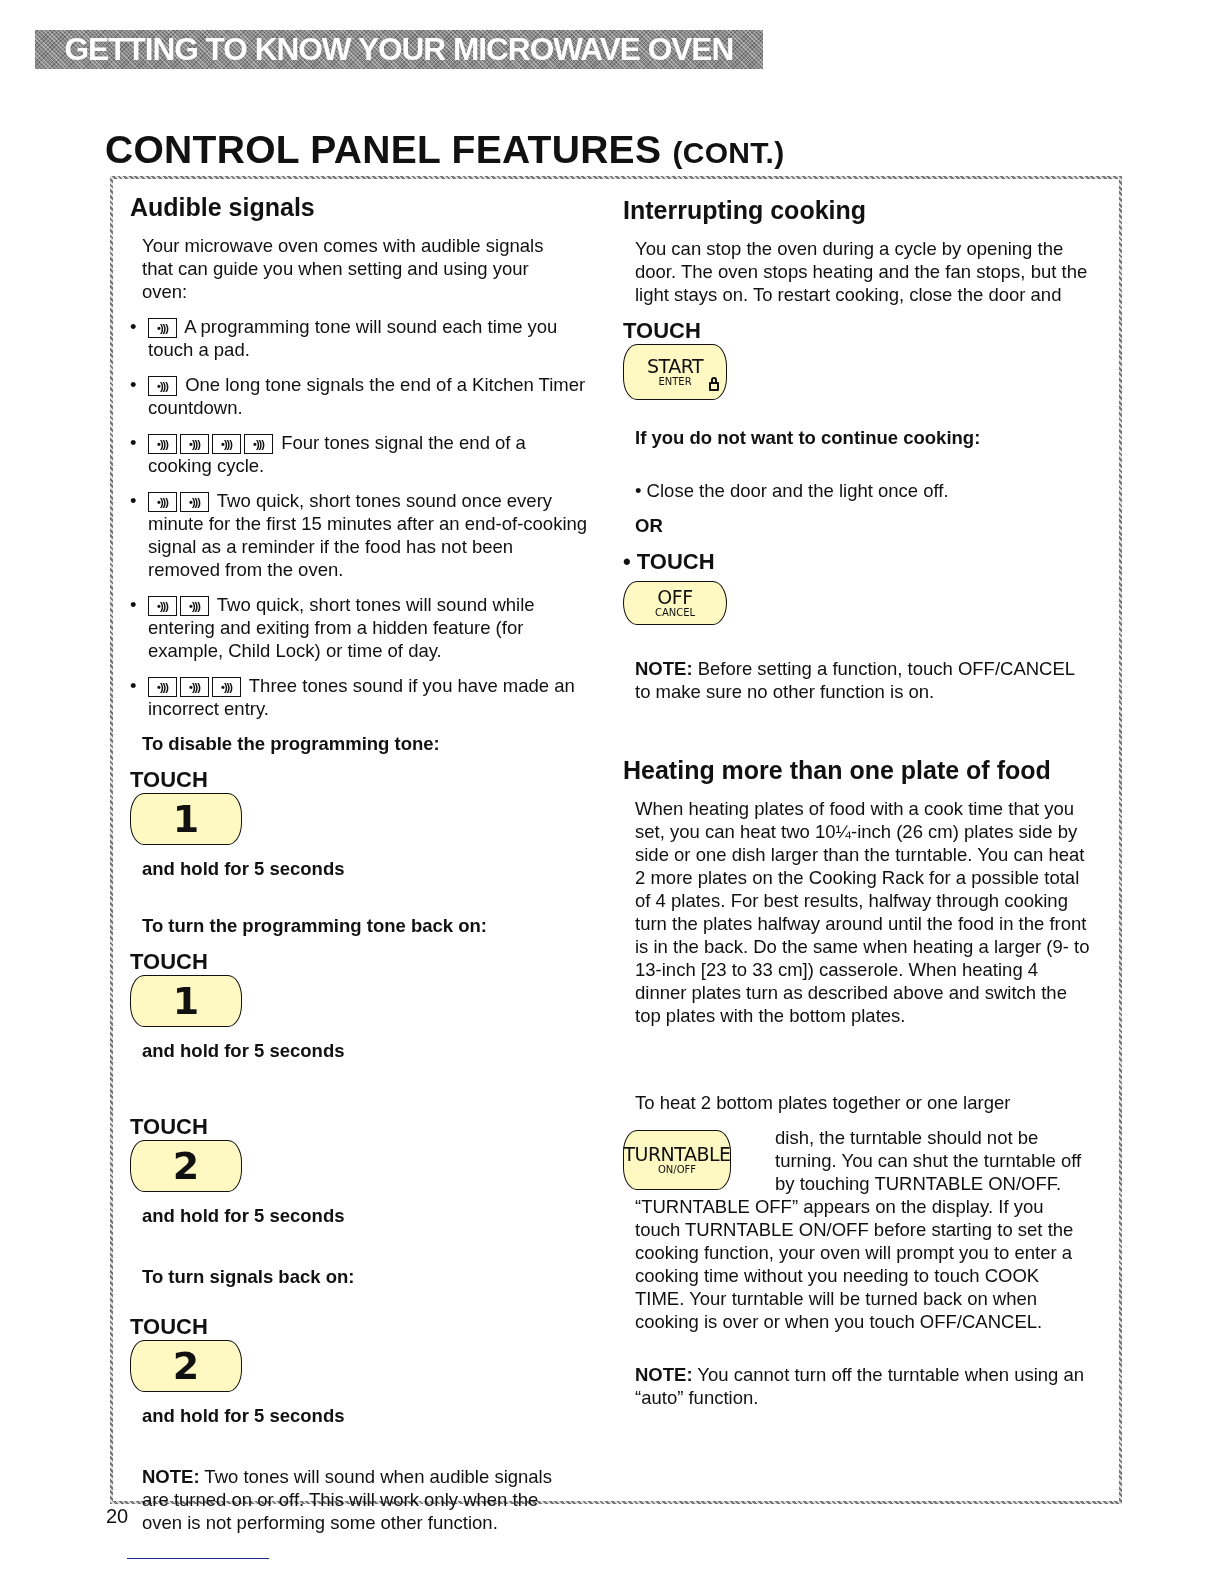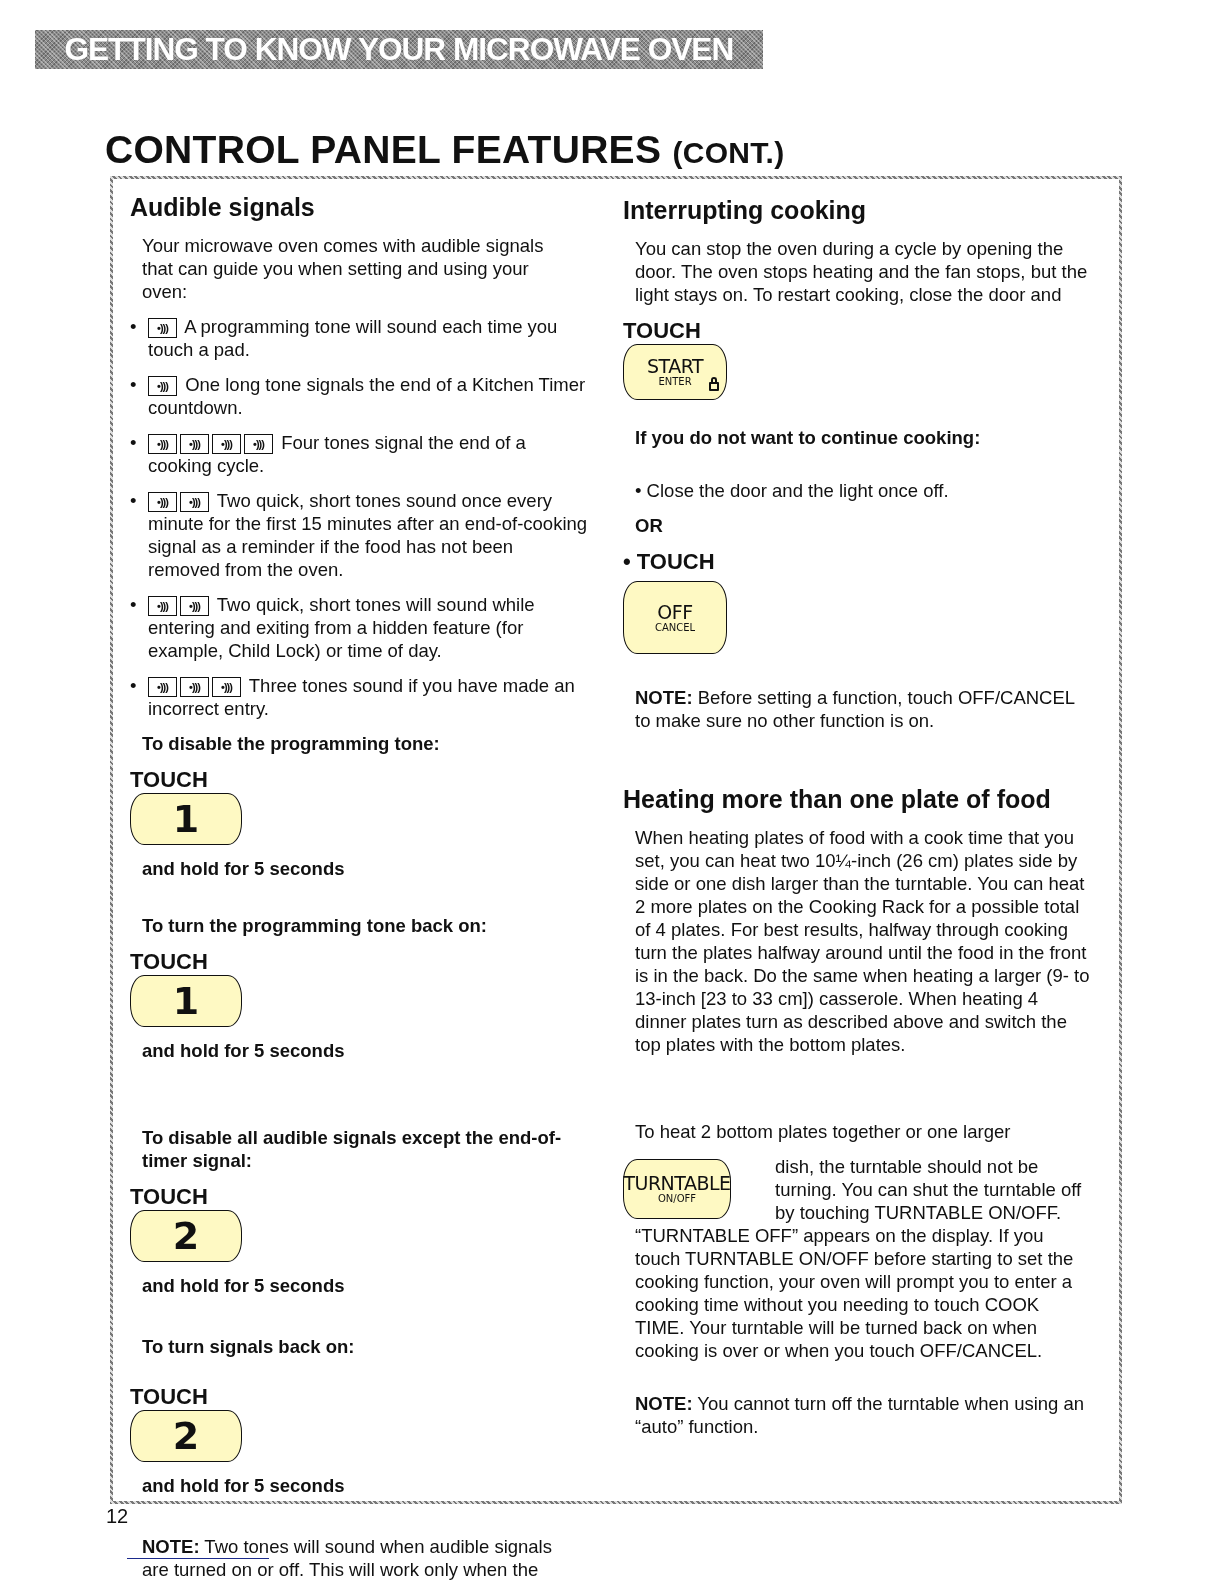--- a/index.html
+++ b/index.html
@@ -51,21 +51,21 @@
     display: inline-flex; flex-direction: column; align-items: center; justify-content: center;
     border: 1.5px solid #111; border-radius: 14px / 22px; background: #fef9c3;
     box-sizing: border-box;
   }
   .pad-num { width: 112px; height: 52px; font-size: 38px; font-weight: bold; font-family: "DejaVu Sans", sans-serif; }
   .pad-main { font-family: "DejaVu Sans", sans-serif; font-size: 19px; line-height: 20px; letter-spacing: -0.5px; }
   .pad-sub { font-family: "DejaVu Sans", sans-serif; font-size: 10px; line-height: 12px; }
   .pad-start { width: 104px; height: 56px; position: relative; }
   .pad-start .lock { position: absolute; right: 7px; bottom: 8px; width: 10px; height: 9px; border: 2px solid #111; border-radius: 1px; box-sizing: border-box; }
   .pad-start .lock::before { content: ""; position: absolute; left: 0px; top: -7px; width: 6px; height: 6px; border: 2px solid #111; border-bottom: none; border-radius: 4px 4px 0 0; box-sizing: border-box; }
-  .pad-off { width: 104px; height: 73px; }
+  .pad-off { width: 104px; height: 44px; }
   .pad-turn { width: 108px; height: 60px; }
   .gap6 { height: 6px; } .gap10 { height: 10px; } .gap14 { height: 14px; } .gap20 { height: 20px; } .gap40 { height: 40px; }
   .turntable-block { position: relative; }
   .turntable-block .pad-turn { float: left; margin: 4px 44px 4px 0; }
   .page-number { position: absolute; left: 106px; top: 1505px; font-size: 20px; }
   .footer-line { position: absolute; left: 127px; top: 1558px; width: 142px; height: 1px; background: #1a2a8c; }
 </style>
 </head>
 <body>
 
@@ -97,21 +97,20 @@
     </div>
   <p class="bold-label">and hold for 5 seconds</p>
   <div class="gap10"></div>
   <p class="bold-label">To turn the programming tone back on:</p>
   <div class="touch">TOUCH</div>
   <div class="pad pad-num">
       <span>1</span>
     </div>
   <p class="bold-label">and hold for 5 seconds</p>
   <div class="gap40"></div>
-  <p class="bold-label">To disable all audible signals except the end-of-timer signal:</p>
   <div class="touch">TOUCH</div>
   <div class="pad pad-num">
       <span>2</span>
     </div>
   <p class="bold-label">and hold for 5 seconds</p>
   <div class="gap14"></div>
   <p class="bold-label">To turn signals back on:</p>
   <div class="gap14"></div>
   <div class="touch">TOUCH</div>
   <div class="pad pad-num">
@@ -154,14 +153,14 @@
     <div class="pad pad-turn">
       <span class="pad-main">TURNTABLE</span>
       <span class="pad-sub">ON/OFF</span>
     </div>
     <p class="body">dish, the turntable should not be turning. You can shut the turntable off by touching TURNTABLE ON/OFF. “TURNTABLE OFF” appears on the display. If you touch TURNTABLE ON/OFF before starting to set the cooking function, your oven will prompt you to enter a cooking time without you needing to touch COOK TIME. Your turntable will be turned back on when cooking is over or when you touch OFF/CANCEL.</p>
   </div>
   <div class="gap6"></div>
   <p class="body"><b>NOTE:</b><span> You cannot turn off the turntable when using an “auto” function.</span></p>
 </div>
 
-<div class="page-number">12</div>
+<div class="page-number">20</div>
 <div class="footer-line"></div>
 
 </body></html>

